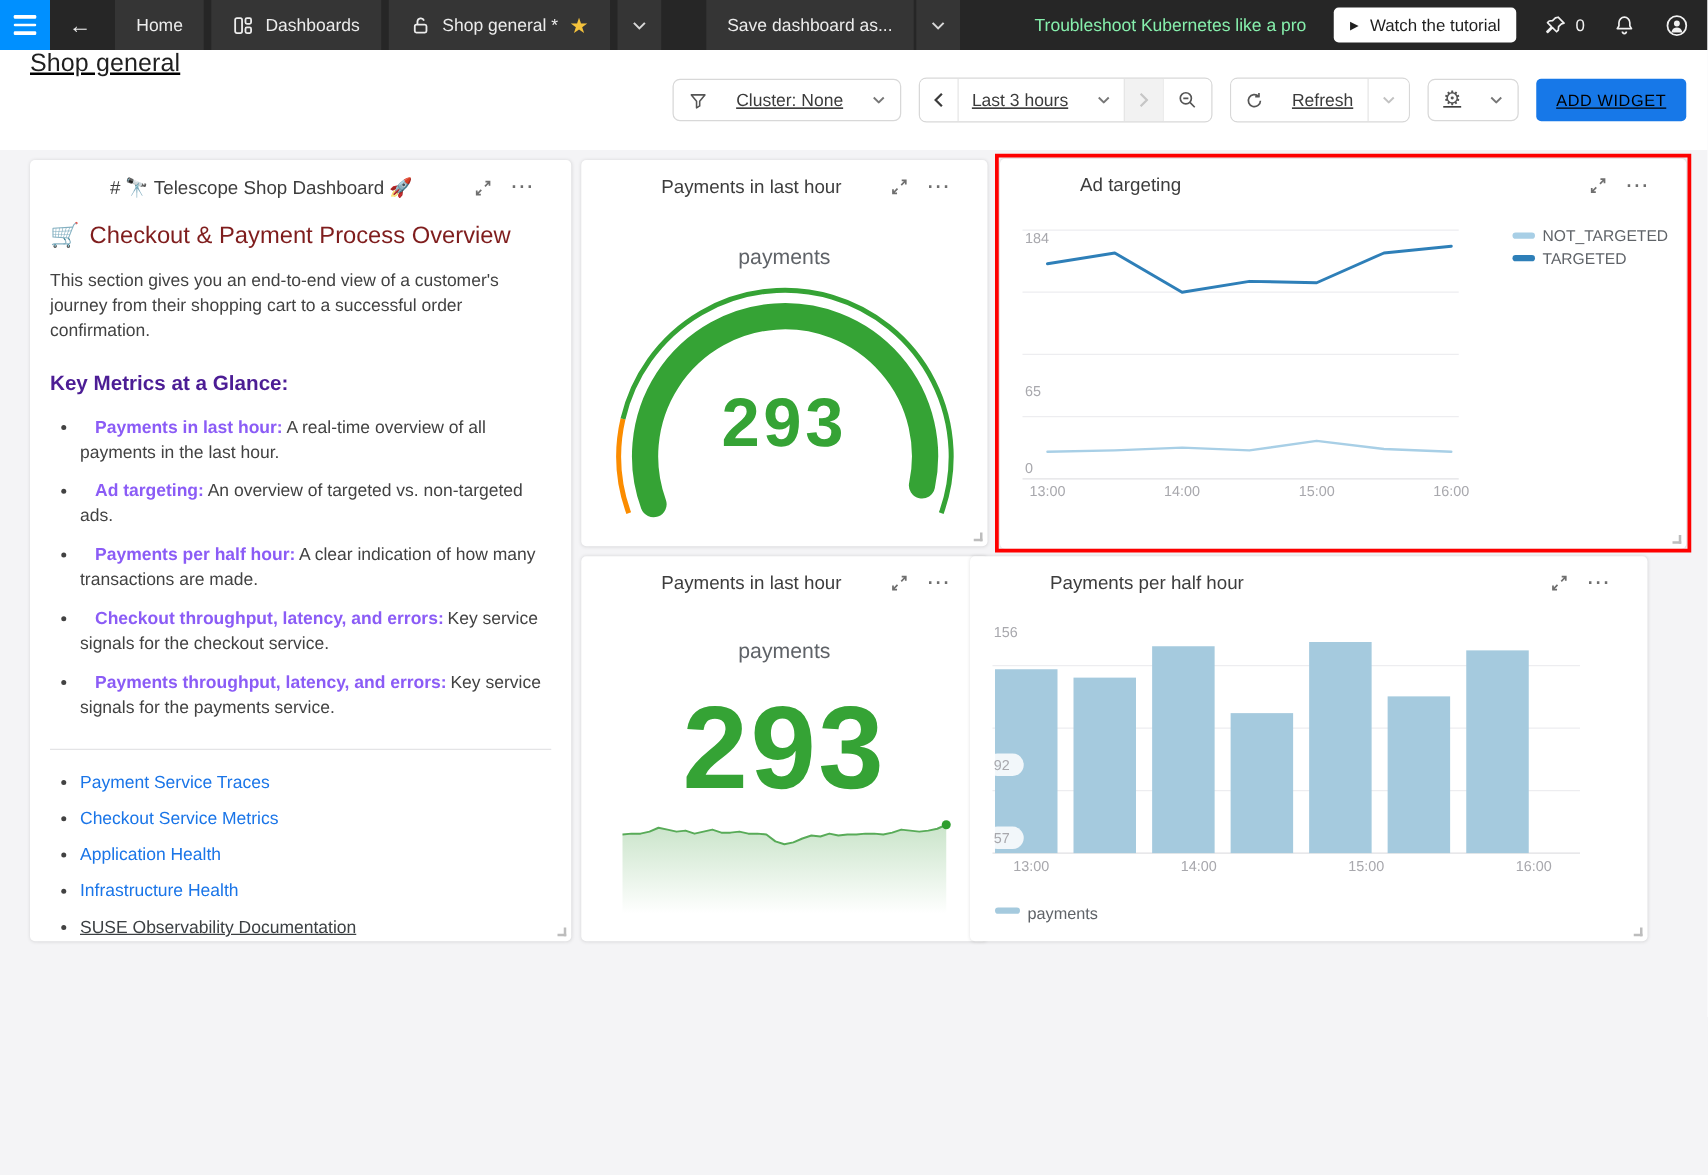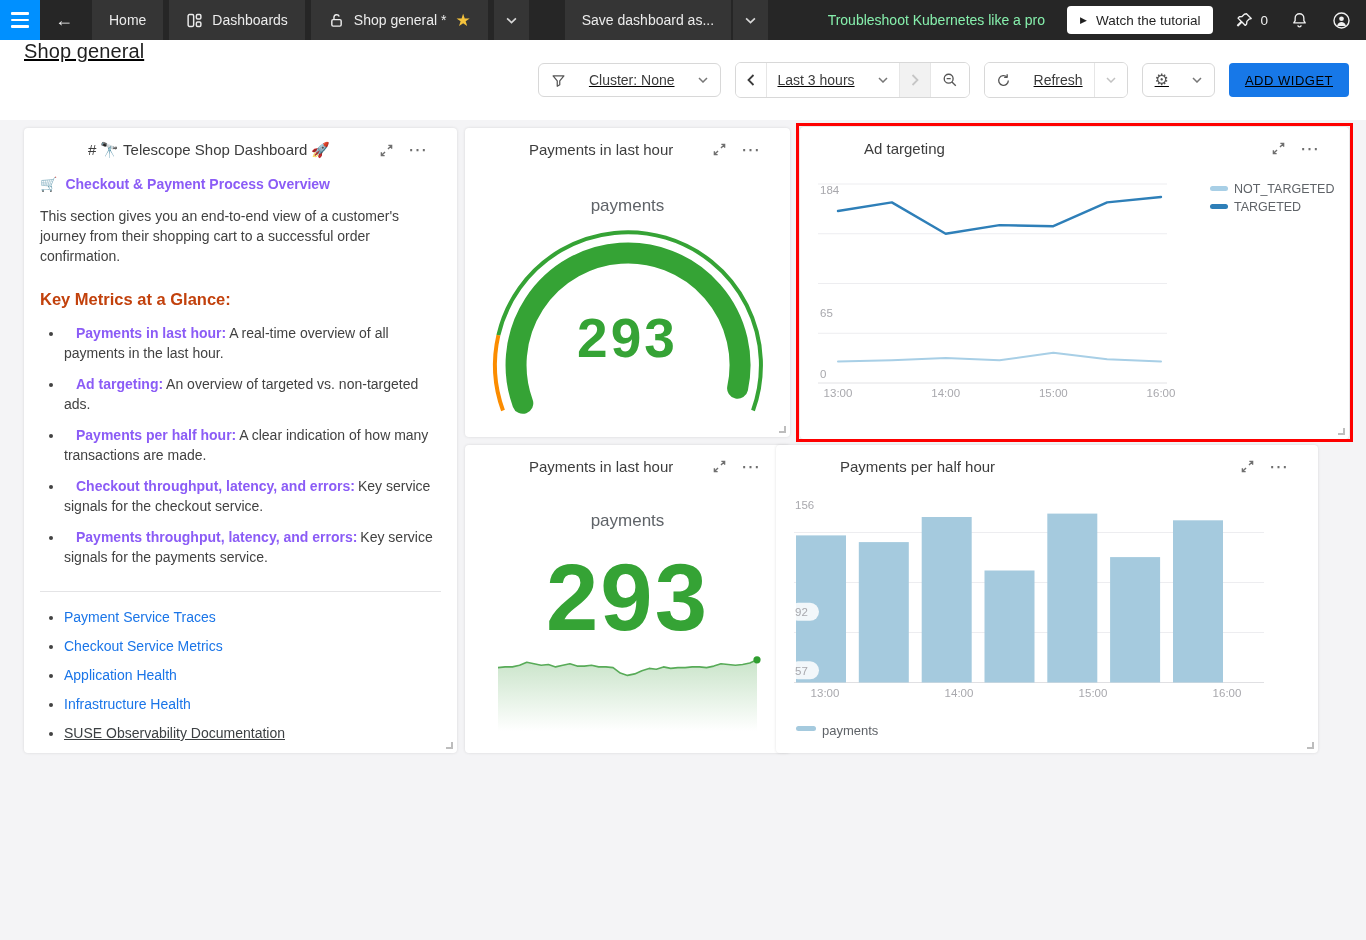--- a/index.html
+++ b/index.html
@@ -51,24 +51,24 @@
 
   .card-md   { left:24px;  top:8px;   width:433px; height:625px; }
   .card-gauge{ left:465px; top:8px;   width:325px; height:309px; }
   .card-ad   { left:800px; top:7px;   width:549px; height:312px; }
   .card-num  { left:465px; top:325px; width:325px; height:308px; }
   .card-bar  { left:776px; top:325px; width:542px; height:308px; }
   .annotation { position:absolute; left:796px; top:3px; width:557px; height:319px; border:3px solid #fe0000; pointer-events:none; z-index:5; }
 
   
   .md-body { padding:0 16px; font-size:14px; color:#424242; }
-  .md-h2 { font-size:14px; font-weight:700; color:#8b5cf6; margin-top:17px; }
+  .md-h2 { font-size:19px; font-weight:400; color:#7f1d1d; margin-top:17px; }
   .md-h2 .emoji { margin-right:8px; }
   .md-p { margin-top:14px; line-height:20px; }
-  .md-h3 { font-size:16.5px; font-weight:700; color:#c2410c; margin-top:24px; }
+  .md-h3 { font-size:16.5px; font-weight:700; color:#4c1d95; margin-top:24px; }
   .md-list { margin-top:14px; padding-left:24px; }
   .md-list li { margin-bottom:11px; line-height:20px; }
   .md-list b { color:#8b5cf6; padding-right:3px;margin-left:12px; }
   .md-hr { border:0; border-top:1px solid #e4e4e6; margin-top:24px; }
   .links-list { margin-top:16px; padding-left:24px; }
   .links-list li { margin-bottom:10px; line-height:19px; }
   .qlink { color:#1a75e8; text-decoration:none; cursor:pointer; }
   .doc-link { color:#3c4043; text-decoration:underline; cursor:pointer; }
 
   

